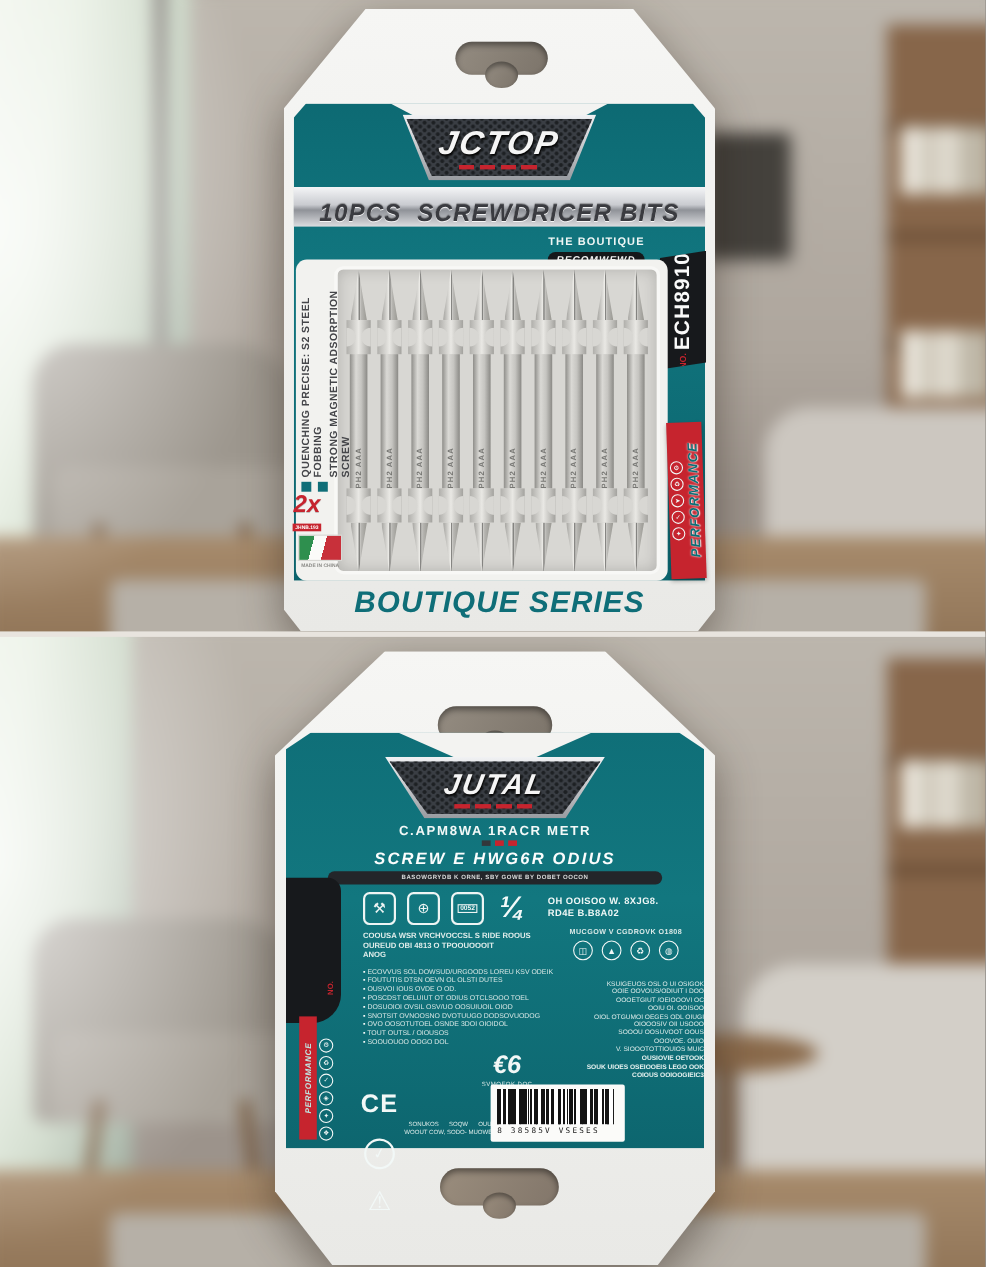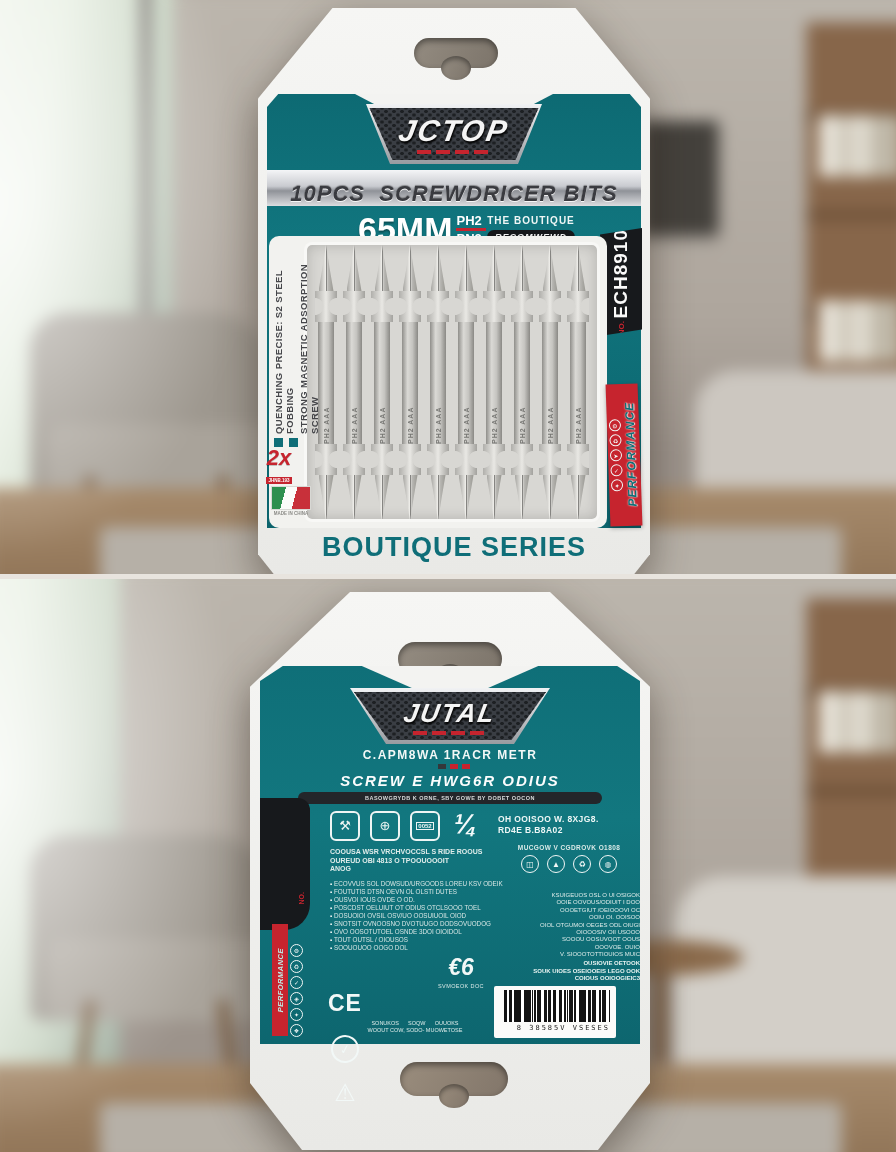--- a/index.html
+++ b/index.html
@@ -68,21 +68,21 @@
   .banner{position:absolute;left:9px;top:162px;width:374px;height:36px;
     background:linear-gradient(180deg,#f4f5f7,#c9cbd0 45%,#8f9298 58%,#dcdde0);
     display:flex;align-items:center;justify-content:center;}
   .banner span{font-size:22px;font-weight:900;font-style:italic;letter-spacing:1px;color:#3a3b40;
     text-shadow:0 1px 0 rgba(255,255,255,.85),0 -1px 1px rgba(0,0,0,.35);white-space:pre;margin-top:11px;}
   .size-row{position:absolute;left:100px;top:203px;display:flex;align-items:flex-start;}
   .size-big{font-size:34px;line-height:36px;font-weight:900;color:#fff;text-shadow:0 2px 2px rgba(0,0,0,.35);}
   .ph-stack{margin-left:4px;margin-top:3px;display:flex;flex-direction:column;align-items:flex-start;}
   .ph-stack b{font-size:13px;line-height:13px;font-weight:900;color:#fff;}
   .ph-line{width:30px;height:3px;background:#c6242e;margin:1px 0;}
-  .boutique{position:absolute;left:218px;top:207px;width:110px;text-align:center;}
+  .boutique{position:absolute;left:218px;top:207px;width:110px;text-align:right;}
   .boutique-top{font-size:10px;font-weight:800;color:#eef6f5;letter-spacing:1px;}
   .boutique-pill{margin-top:3px;display:inline-block;background:#15171a;color:#f2f2f2;border-radius:7px;
     padding:2px 8px;font-size:9px;font-weight:800;font-style:italic;letter-spacing:1px;}
   .model-badge{position:absolute;right:8px;top:220px;width:42px;height:108px;background:#17191c;
     clip-path:polygon(0 6%,100% 0,100% 94%,0 100%);display:flex;flex-direction:column;align-items:center;justify-content:center;}
   .model-badge .model{font-size:19px;font-weight:900;color:#fafafa;letter-spacing:1px;}
   .model-badge .model-no{font-size:8px;font-weight:900;color:#c6242e;margin-top:2px;}
   .inner-panel{position:absolute;left:11px;top:228px;width:338px;height:292px;background:#f2f2ef;border-radius:10px;}
   .blister{position:absolute;left:46px;top:234px;width:296px;height:280px;background:#d8d7d3;border-radius:8px;
     border:3px solid rgba(252,252,250,.9);box-sizing:border-box;display:flex;justify-content:space-between;
@@ -113,21 +113,21 @@
     background:linear-gradient(105deg,#2e8f4e 32%,#fbfbf9 32% 58%,#c8303a 58%);}
   .flag-cap{font-size:4.5px;font-weight:700;color:#8c8c88;margin-top:1px;}
   .perf-bar{position:absolute;width:32px;background:#c6242e;display:flex;align-items:center;justify-content:center;gap:2px;
     box-shadow:0 2px 4px rgba(0,0,0,.3);}
   .f-perf{right:10px;top:376px;height:142px;transform:rotate(-2deg);}
   .perf-icons{display:flex;flex-direction:column;gap:3px;}
   .perf-icons .circ{width:10px;height:10px;font-size:6px;}
   .perf-text{font-size:12px;font-weight:900;font-style:italic;color:#0e6e76;letter-spacing:1px;
     text-shadow:0 0 2px rgba(255,255,255,.9),0 1px 1px rgba(255,255,255,.8);}
   .series{position:absolute;left:0;top:524px;width:100%;text-align:center;
-    font-size:27px;font-weight:900;letter-spacing:1px;color:#0f6e78;}
+    font-size:27px;font-weight:900;font-style:italic;letter-spacing:1px;color:#0f6e78;}
 
   
   .back-card{width:400px;height:558px;
     clip-path:polygon(25% 0,75% 0,100% 17%,100% 88%,87% 100%,13% 100%,0 88%,0 17%);}
   .b-slot-top{left:148px;top:50px;width:104px;height:34px;}
   .b-slot-bottom{left:150px;top:470px;width:108px;height:34px;background:linear-gradient(120deg,#9a8d7d,#82766a);}
   .b-teal{left:10px;top:74px;width:380px;height:378px;clip-path:polygon(0 4%,6% 0,94% 0,100% 4%,100% 100%,0 100%);
     background:linear-gradient(180deg,#0f6f78,#12777f 40%,#0d666f);}
   .b-wedge{left:95px;top:74px;width:210px;height:24px;clip-path:polygon(8% 0,92% 0,66% 100%,34% 100%);}
   .b-badge{left:100px;top:96px;width:200px;height:56px;clip-path:polygon(0 0,100% 0,82% 100%,18% 100%);}
@@ -170,21 +170,21 @@
   .ceg{position:absolute;left:176px;top:362px;width:70px;text-align:center;color:#f2f8f7;}
   .ceg-text{font-size:23px;font-weight:900;font-style:italic;}
   .ce-row{position:absolute;left:78px;top:398px;display:flex;align-items:center;gap:18px;color:#f2f8f7;flex-direction:column;}
   .ce-text{font-size:23px;font-weight:900;letter-spacing:1px;}
   .ce-check{width:24px;height:24px;border:2.5px solid #f2f8f7;border-radius:50%;display:flex;align-items:center;justify-content:center;
     font-size:13px;font-weight:900;transform:rotate(-10deg);}
   .ce-warn{font-size:24px;line-height:24px;}
   .ce-caps{position:absolute;left:60px;top:428px;width:210px;text-align:center;}
   .ce-caps div{font-size:5.5px;line-height:7px;color:#dcebe9;white-space:pre;}
   .barcode{position:absolute;left:196px;top:394px;width:122px;height:52px;background:#fbfbf9;border-radius:2px;
-    padding:4px 6px 2px;box-sizing:border-box;display:flex;flex-direction:column;align-items:flex-end;margin-left:48px;}
+    padding:4px 6px 2px;box-sizing:border-box;display:flex;flex-direction:column;align-items:flex-start;}
   .bars{width:106px;height:32px;background-color:#fff;
     background-image:repeating-linear-gradient(90deg,#121212 0 2px,transparent 2px 5px),
       repeating-linear-gradient(90deg,#121212 0 1px,transparent 1px 7px),
       repeating-linear-gradient(90deg,#121212 0 3px,transparent 3px 11px);}
   .bar-digits{font-size:7px;letter-spacing:2px;color:#1a1a1a;margin-top:2px;font-family:"DejaVu Sans Mono",monospace;}
   .b-stripe{left:22px;top:332px;height:112px;width:16px;position:absolute;background:#c6242e;
     display:flex;align-items:center;justify-content:center;}
   .b-stripe span{font-size:7.5px;font-weight:900;font-style:italic;color:#bfe8e4;letter-spacing:.5px;}
   .b-side-icons{position:absolute;left:40px;top:352px;display:flex;flex-direction:column;gap:3px;}
   .b-side-icons .circ{width:11px;height:11px;font-size:6px;}
@@ -223,28 +223,20 @@
           <div class="badge-inner">
             <div class="logo-text">JCTOP</div>
             <div class="logo-dashes"></div>
           </div>
         </div>
 
         <div class="banner">
           <span>10PCS  SCREWDRICER BITS</span>
         </div>
 
-        <div class="size-row">
-          <div class="size-big">65MM</div>
-          <div class="ph-stack">
-            <b>PH2</b>
-            <i class="ph-line"></i>
-            <b>PN2</b>
-          </div>
-        </div>
 
         <div class="boutique">
           <div class="boutique-top">THE BOUTIQUE</div>
           <div class="boutique-pill">RECOMWEWD</div>
         </div>
 
         <div class="model-badge">
           <span class="vtext model">ECH8910</span>
           <span class="vtext model-no">NO.</span>
         </div>

